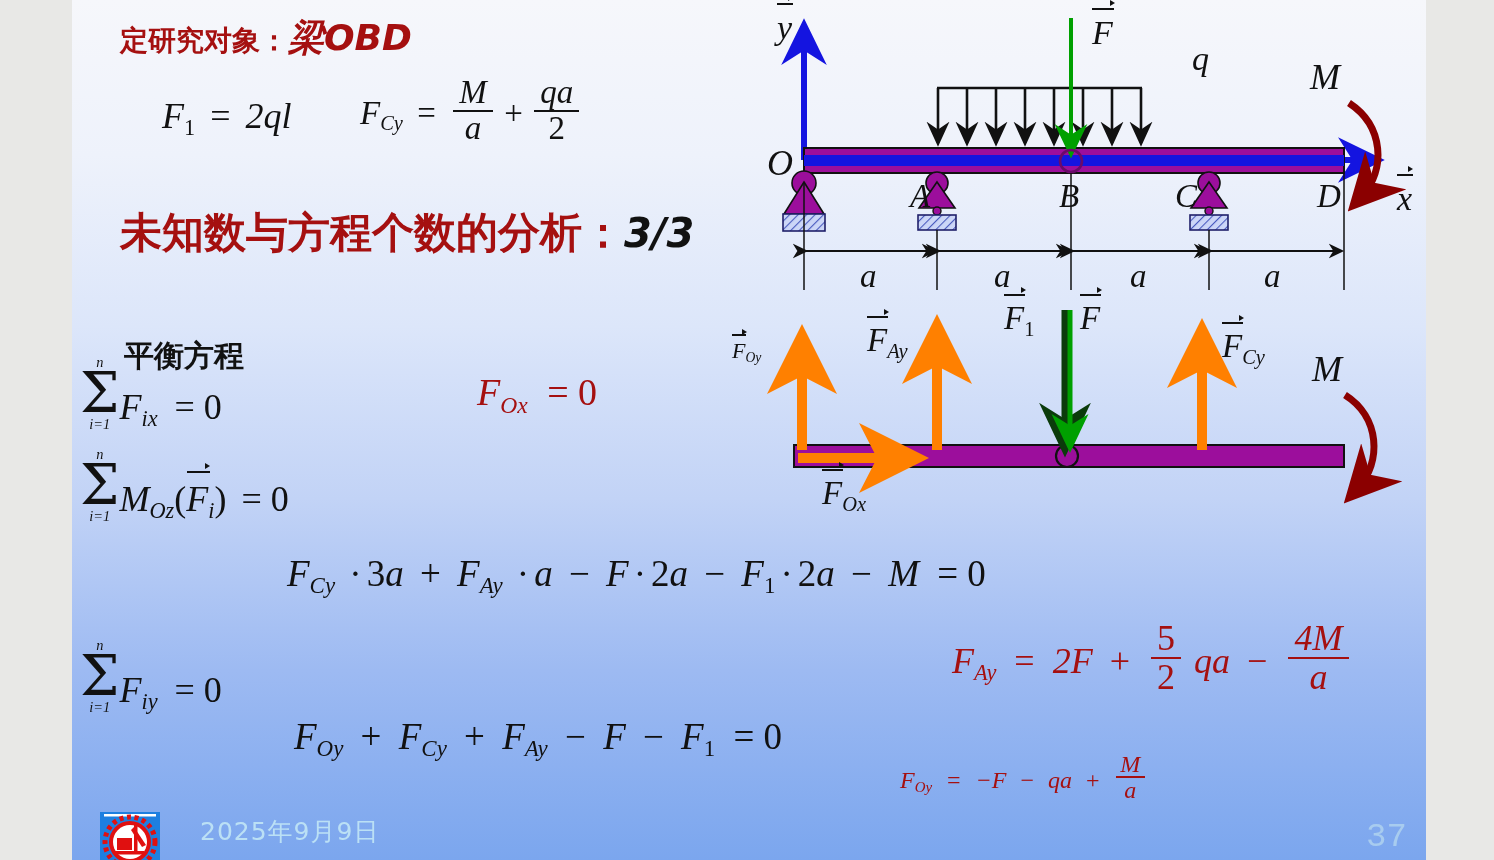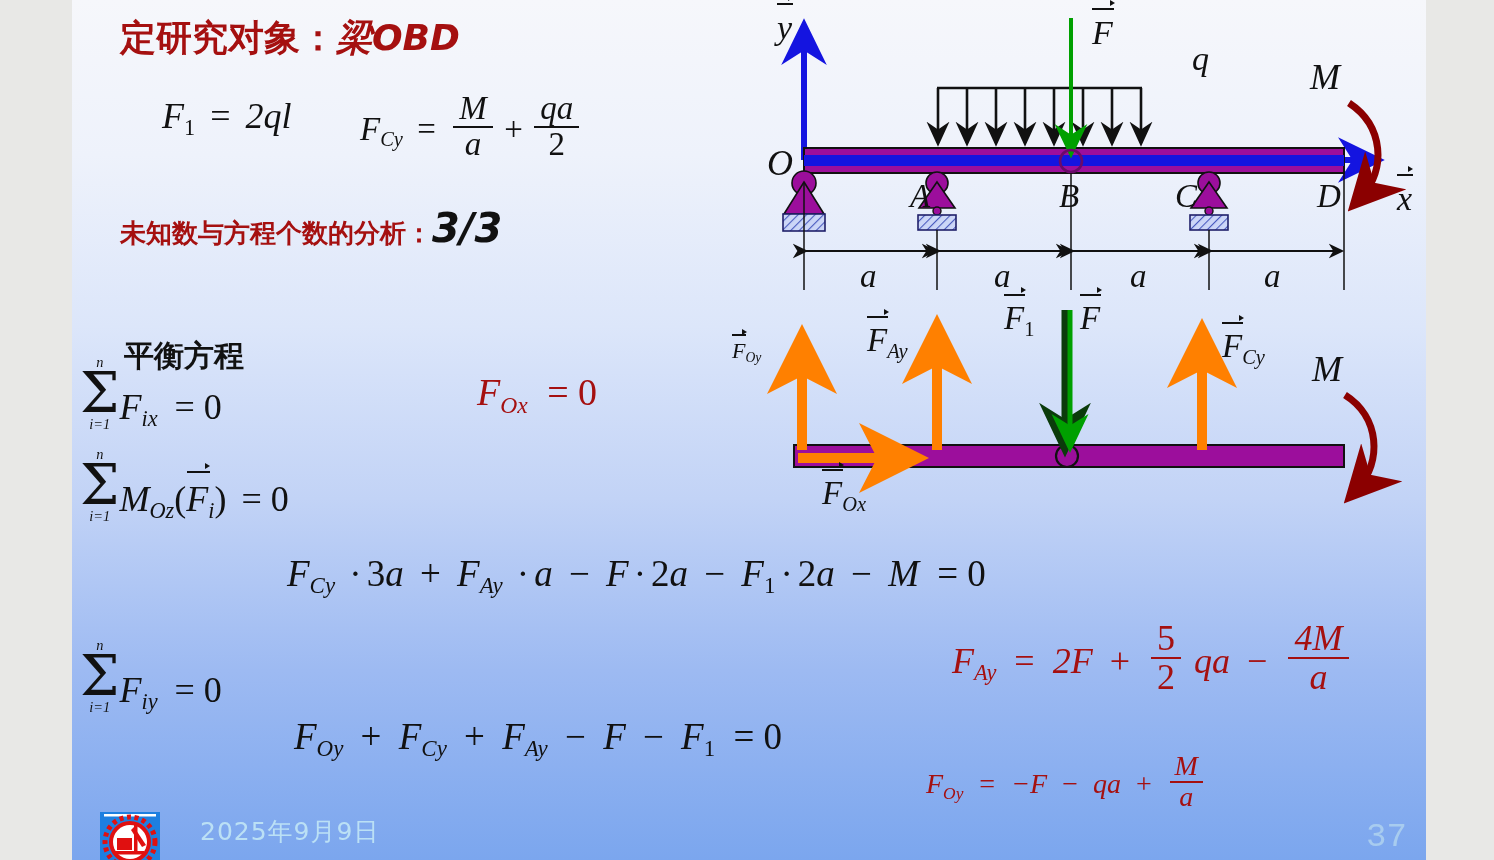--- a/index.html
+++ b/index.html
@@ -40,45 +40,45 @@
   .footDate{color:#BBE0F5;font-family:"DejaVu Sans",sans-serif;font-size:25px;letter-spacing:1px;}
   .pageNo{color:#A8CCEF;font-family:"DejaVu Sans",sans-serif;font-size:34px;}
 </style>
 </head>
 <body>
 
 <div class="stage">
  <div class="slide">
 
   <div class="abs" style="left:48px;top:14px;">
-    <span class="cn ttl" style="font-size:36px;margin-top:24px;">定研究对象：</span><span class="cn ttl" style="font-size:36px;font-style:italic;">梁OBD</span>
+    <span class="cn ttl" style="font-size:28px;margin-top:24px;">定研究对象：</span><span class="cn ttl" style="font-size:36px;font-style:italic;">梁OBD</span>
   </div>
 
   <div class="abs black" style="left:90px;top:95px;font-size:36px;">
     <span class="mi">F</span><span class="subn">1</span>
     <span class="mu" style="margin:0 6px;">=</span>
     <span class="mi">2ql</span>
   </div>
 
-  <div class="abs black" style="left:288px;top:92px;font-size:33px;">
+  <div class="abs black" style="left:288px;top:76px;font-size:33px;">
     <span class="mi">F</span><span class="sub">Cy</span>
     <span class="mu" style="margin:0 6px;">=</span>
     <span class="frac">
       <span class="num mi">M</span>
       <span class="den mi">a</span>
     </span>
     <span class="mu">+</span>
     <span class="frac">
       <span class="num mi">qa</span>
       <span class="den mu">2</span>
     </span>
   </div>
 
   <div class="abs" style="left:48px;top:205px;">
-    <span class="cn ttl" style="font-size:26px;">未知数与方程个数的分析：</span><span class="cn black" style="font-size:40px;font-style:italic;">3/3</span>
+    <span class="cn ttl" style="font-size:42px;">未知数与方程个数的分析：</span><span class="cn black" style="font-size:40px;font-style:italic;">3/3</span>
   </div>
 
   <div class="abs cn black" style="left:52px;top:300px;font-size:30px;margin-top:36px;">平衡方程</div>
 
   <div class="abs black" style="left:8px;top:355px;font-size:36px;">
     <span class="sigma">
       <span class="lim">n</span>
       <span class="big">Σ</span>
       <span class="lim">i=1</span>
     </span><span class="mi">F</span><span class="sub">ix</span>
@@ -146,21 +146,21 @@
       <span class="den mu">2</span>
     </span>
     <span class="mi">qa</span>
     <span class="mu" style="margin:0 8px;">−</span>
     <span class="frac">
       <span class="num mi">4M</span>
       <span class="den mi">a</span>
     </span>
   </div>
 
-  <div class="abs red" style="left:854px;top:752px;font-size:28px;white-space:nowrap;">
+  <div class="abs red" style="left:828px;top:752px;font-size:24px;white-space:nowrap;">
     <span class="mi">F</span><span class="sub">Oy</span>
     <span class="mu" style="margin:0 9px;">=</span>
     <span class="mi">−F</span>
     <span class="mu" style="margin:0 8px;">−</span>
     <span class="mi">qa</span>
     <span class="mu" style="margin:0 8px;">+</span>
     <span class="frac">
       <span class="num mi">M</span>
       <span class="den mi">a</span>
     </span>

